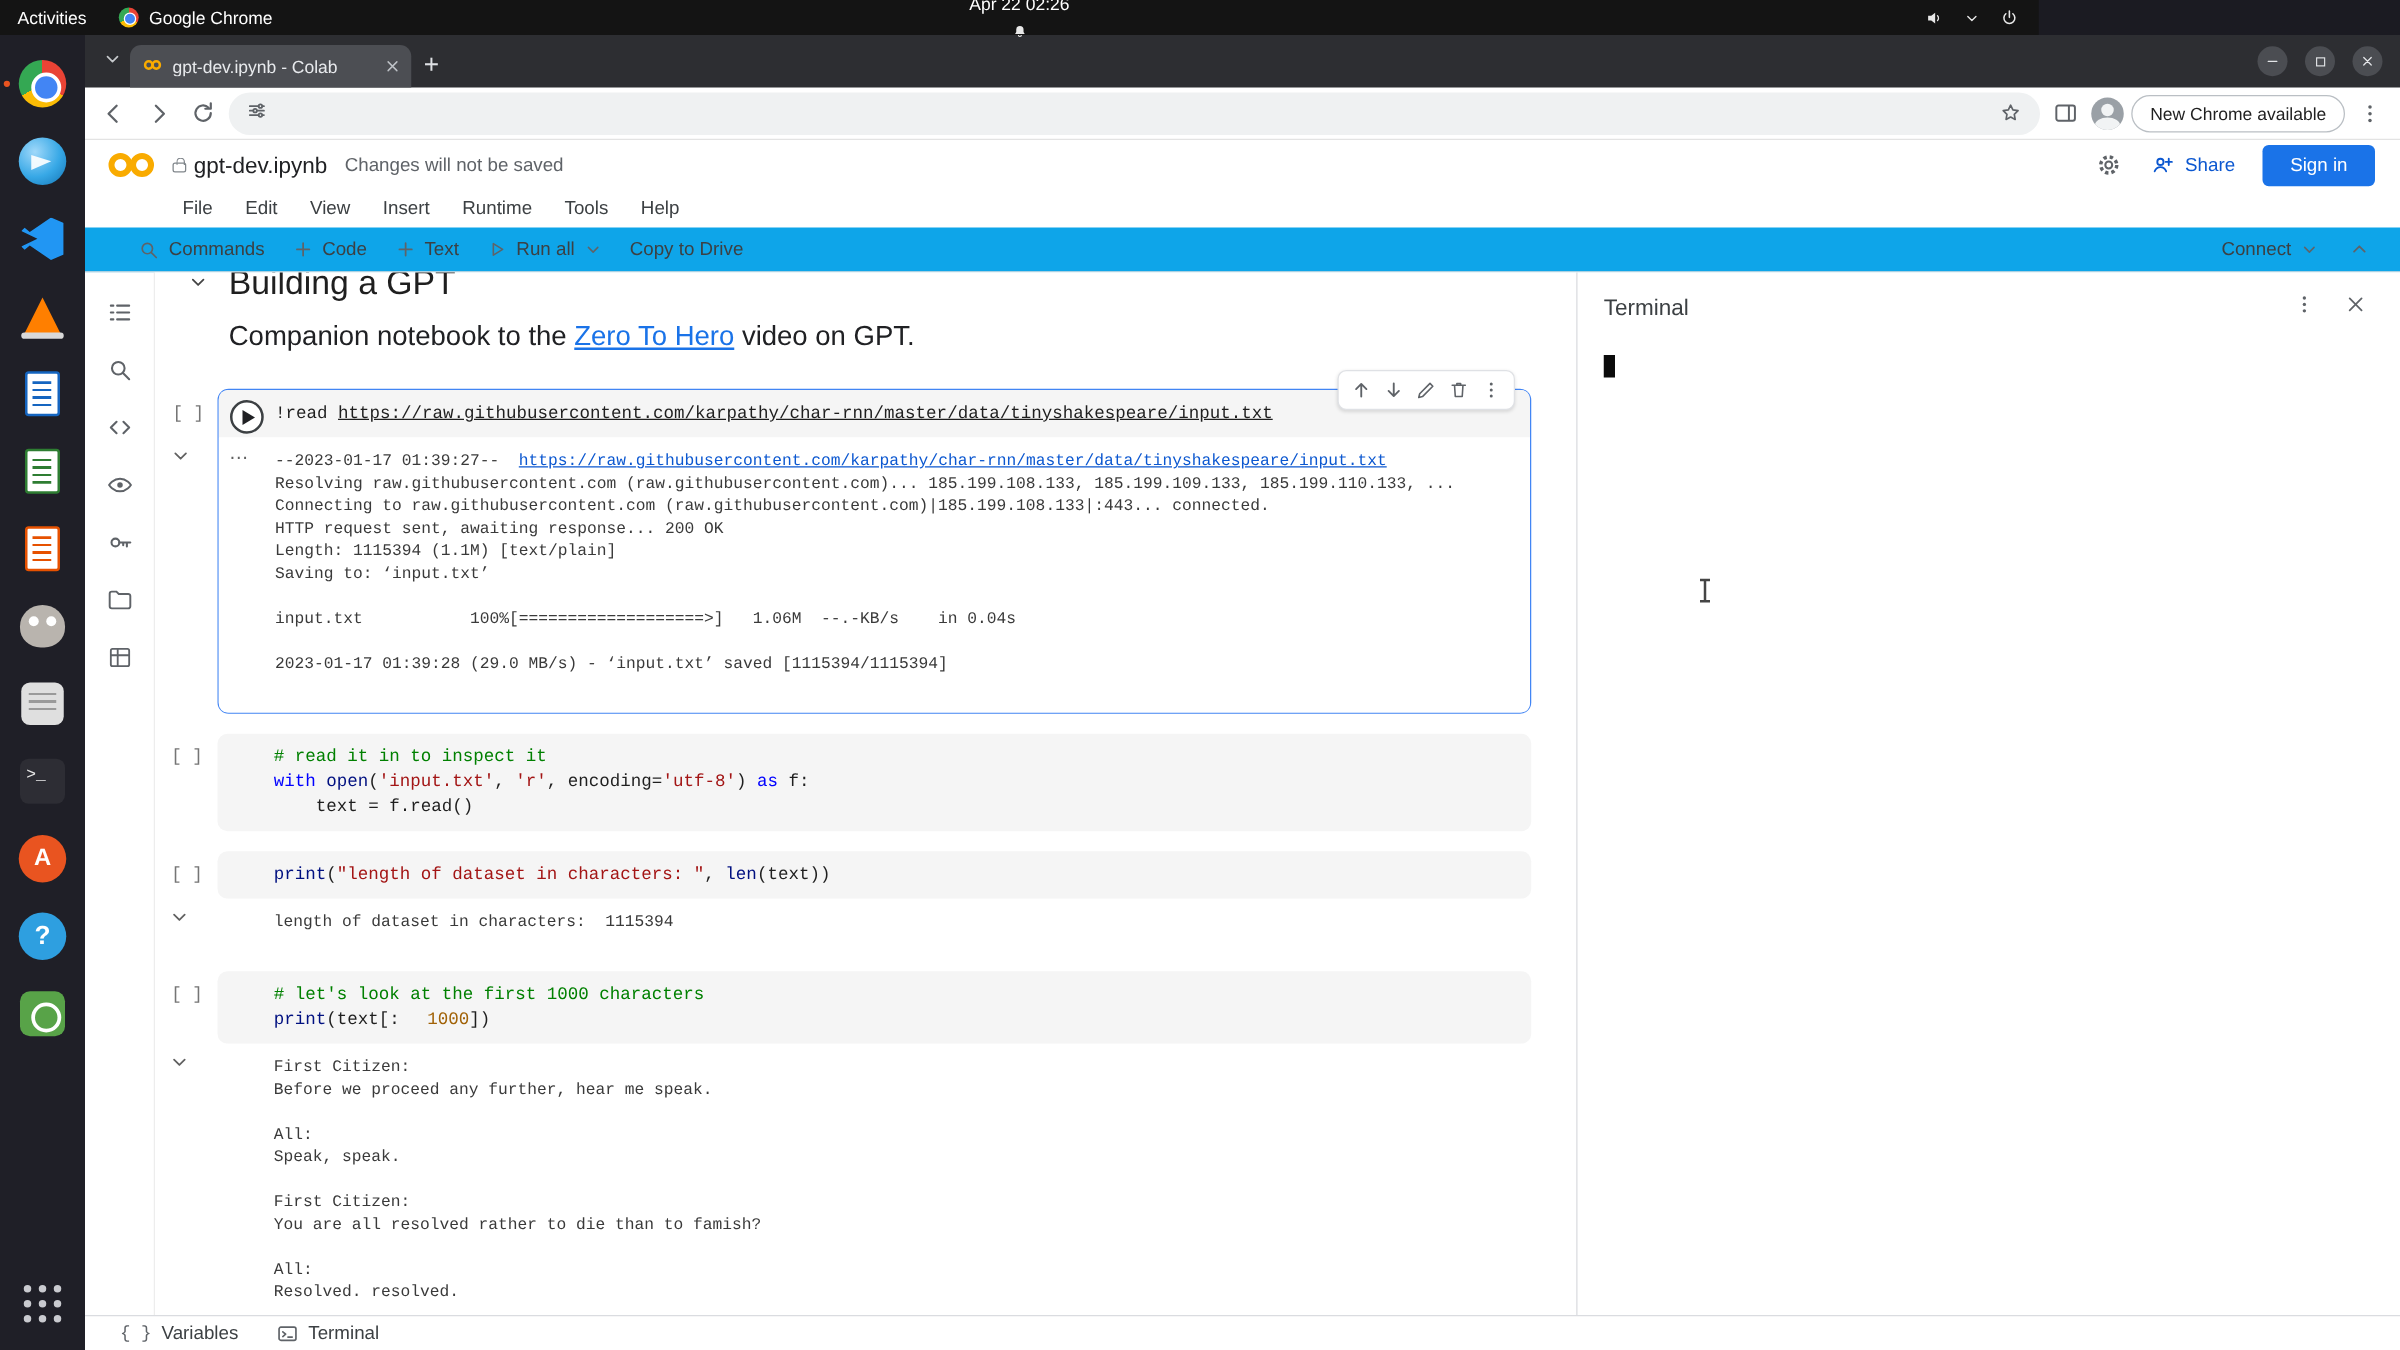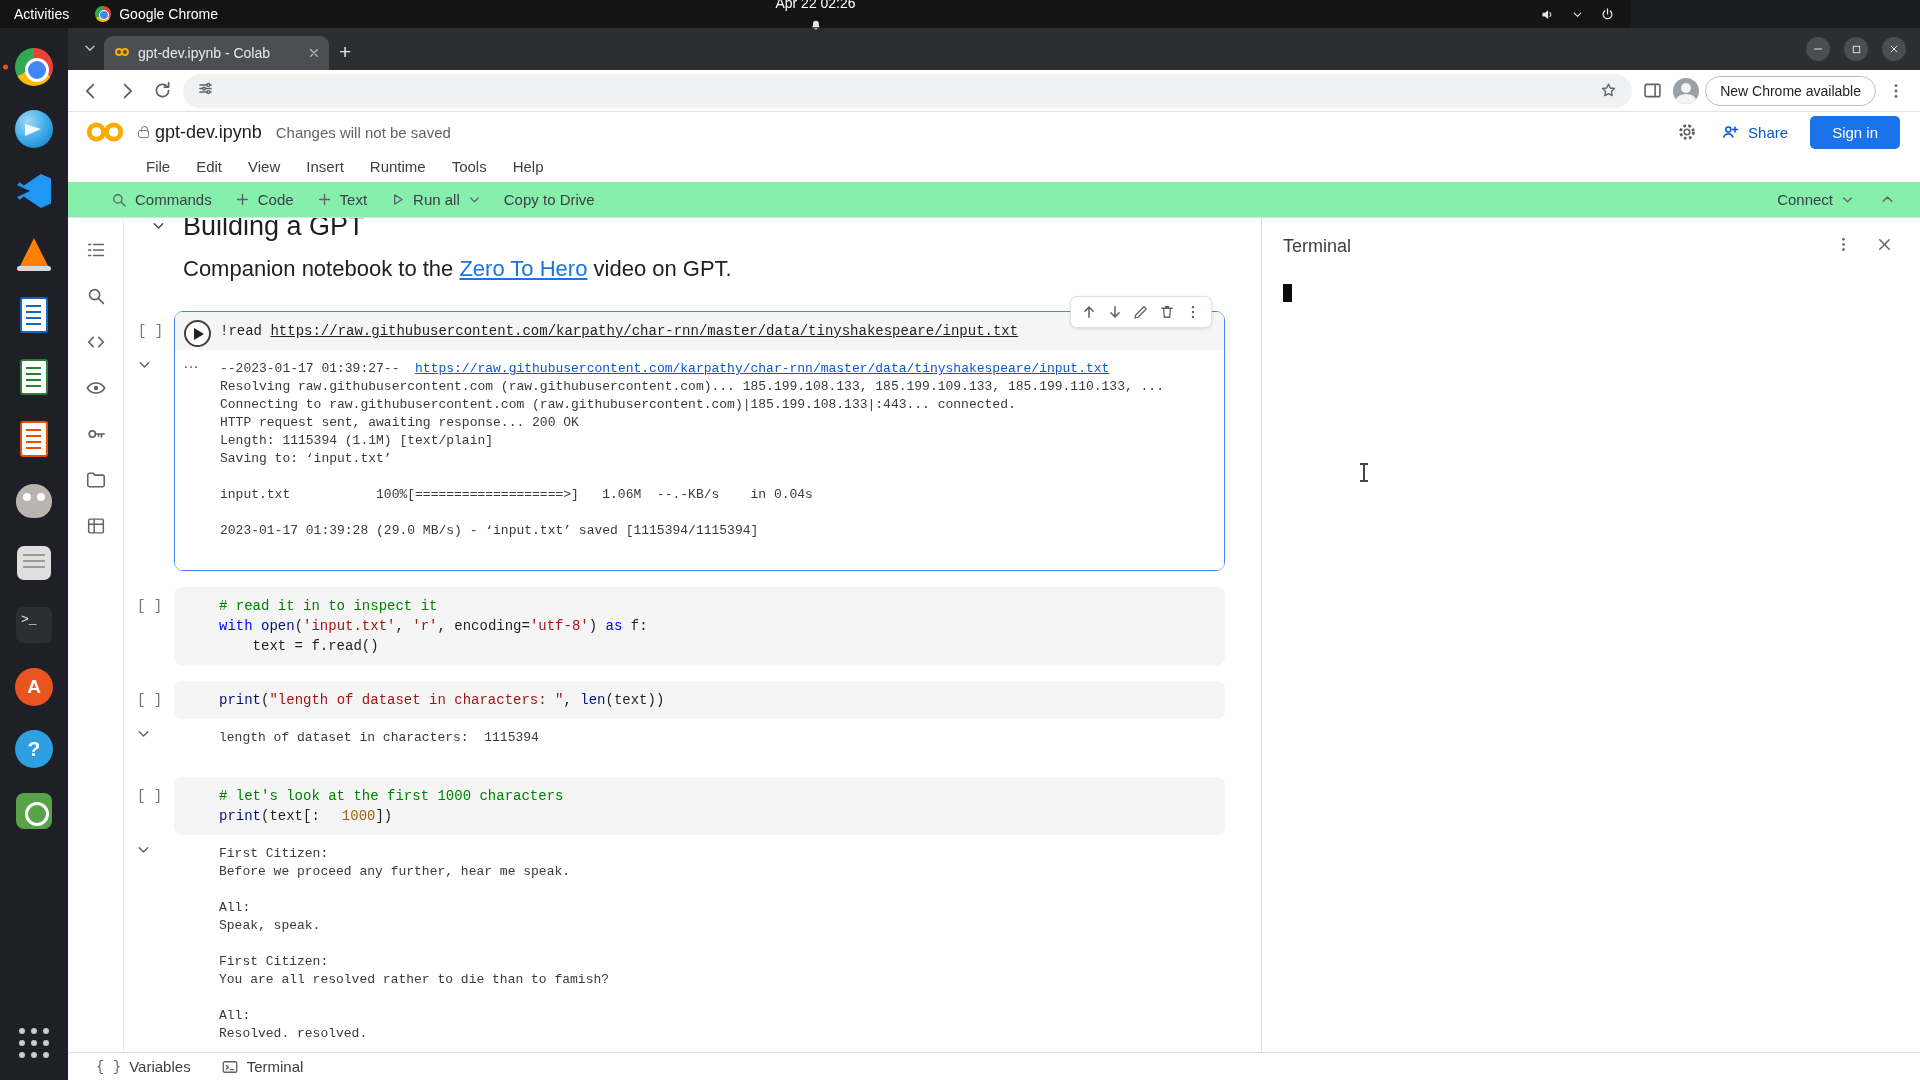--- a/index.html
+++ b/index.html
@@ -108,21 +108,21 @@
   .header-right { margin-left:auto; display:flex; align-items:center; gap:22px; }
   .share-btn { display:flex; align-items:center; gap:8px; color:#0b57d0; font-size:15px; }
   .signin-btn { background:#1a73e8; color:#fff; font-size:15px; padding:8px 22px; border-radius:5px; }
   .gear-ic { color:#5f6368; display:flex; }
 
   .menu-bar { height:32px; display:flex; align-items:center; gap:26px; padding-left:78px;
     font-size:15px; color:#3c4043; background:#fff; }
   .menu-item { cursor:default; }
 
   .colab-toolbar { height:36px; display:flex; align-items:center; gap:22px; padding:0 24px 0 42px;
-    border-bottom:1px solid #e0e0e0; background:#86efac; font-size:15px; color:#3c4043; }
+    border-bottom:1px solid #e0e0e0; background:#0ea5e9; font-size:15px; color:#3c4043; }
   .tb-btn { display:flex; align-items:center; gap:7px; white-space:nowrap; }
   .tb-right { margin-left:auto; display:flex; align-items:flex-end; gap:24px; }
   .chev-up { transform:rotate(180deg); display:flex; }
 
   
   .colab-content { display:flex; height:834px; background:#fff; }
   .left-rail { width:56px; border-right:1px solid #ededed; display:flex; flex-direction:column;
     align-items:center; padding-top:20px; gap:22px; color:#5f6368; }
   .rail-ic { width:24px; height:24px; display:flex; align-items:center; justify-content:center; }
   .rail-ic svg { width:22px; height:22px; }

